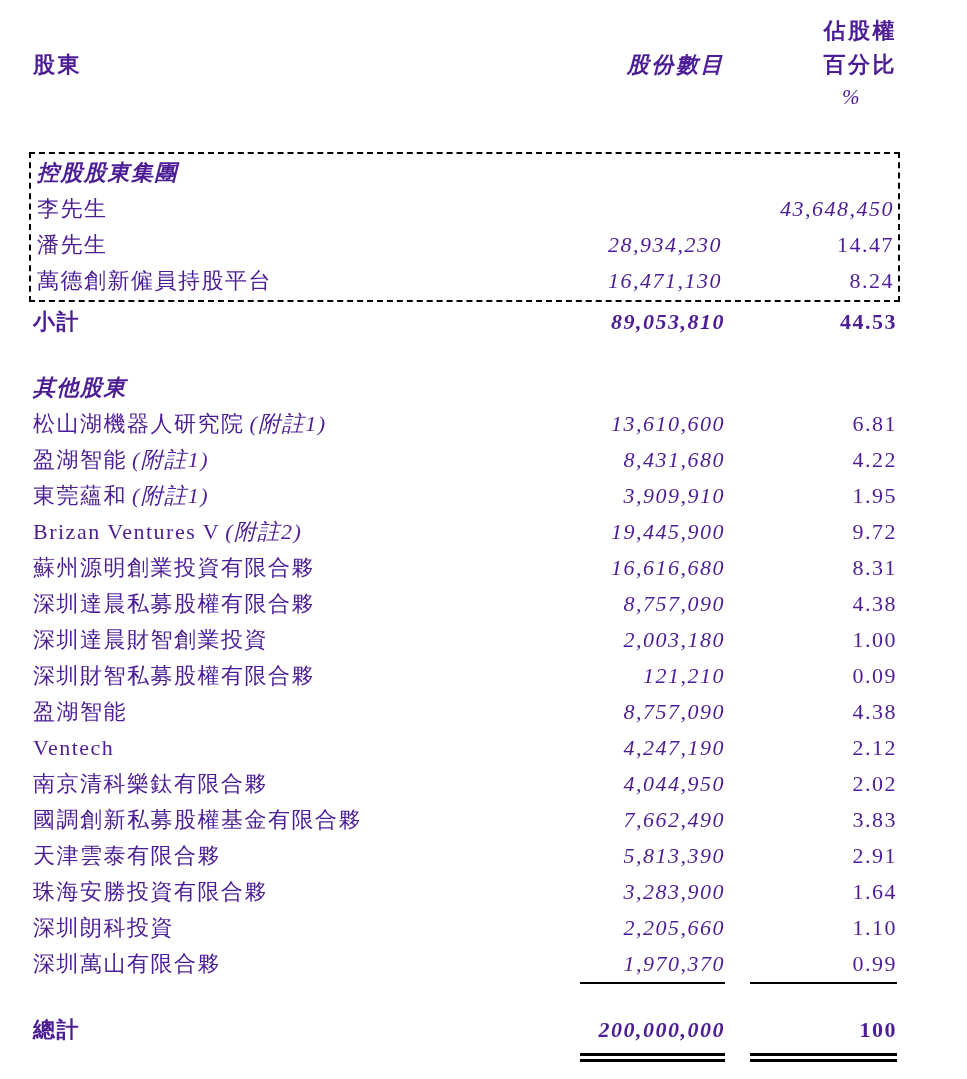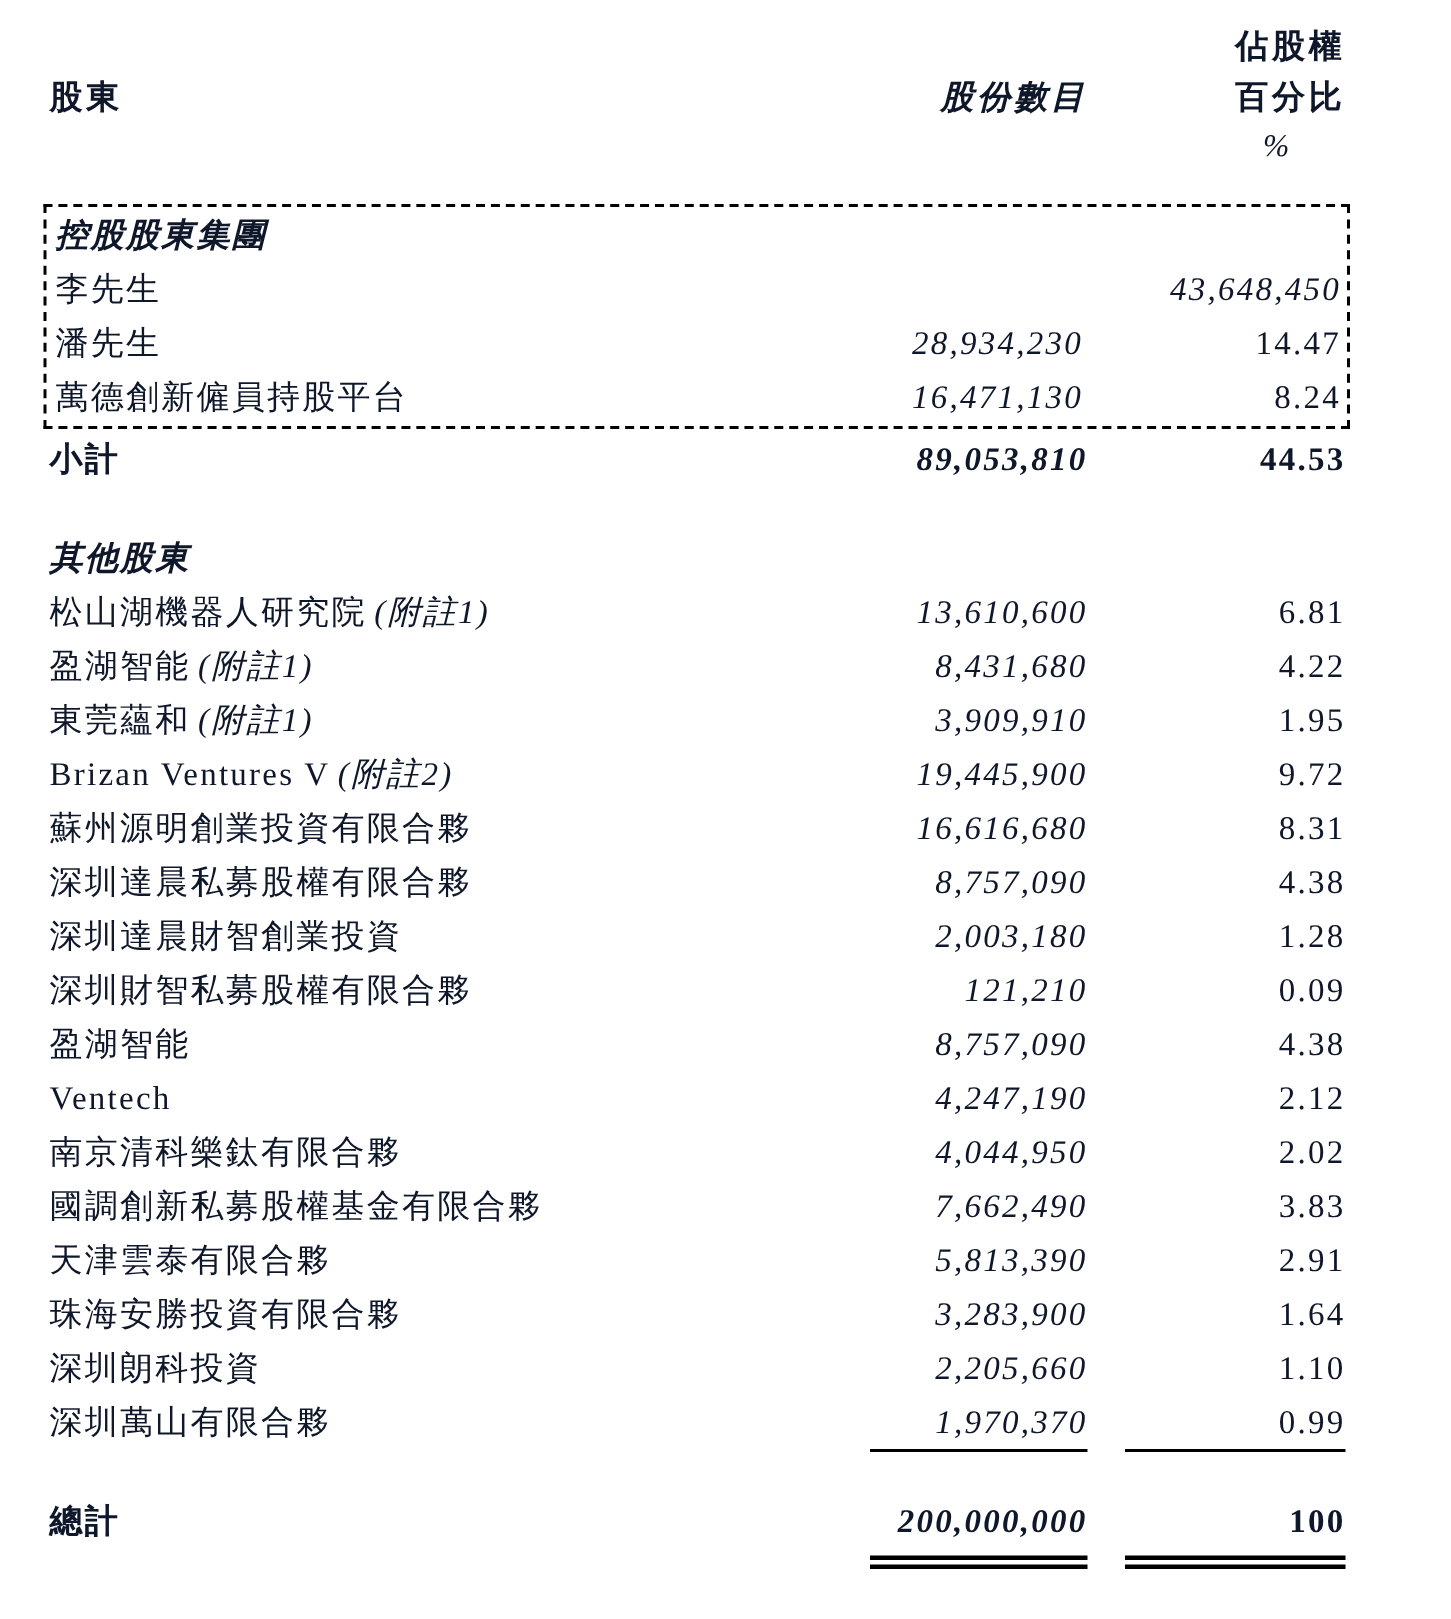--- a/index.html
+++ b/index.html
@@ -1,36 +1,36 @@
 <!DOCTYPE html>
 <html><head>
 <meta charset="utf-8">
 <style>
   html,body { margin:0; padding:0; background:#fff; }
   .page {
     position:relative; width:967px; height:1079px; background:#ffffff;
     box-sizing:border-box; padding-top:14px; overflow:hidden;
     font-family:"Liberation Serif","DejaVu Serif",serif;
-    font-size:22px; color:#0f172a; letter-spacing:1.5px;
+    font-size:22px; color:#4c1d95; letter-spacing:1.5px;
   }
   .content { margin:0 67px 0 29px; }
   .row, .hdr-row { display:flex; align-items:flex-start; line-height:36px; padding:0 3px 0 4px; }
   .hdr-row.r1, .hdr-row.r2 { line-height:34px; }
   .hdr-row.r3 { line-height:30px; }
   .cell { white-space:nowrap; }
   .name   { flex:1; text-align:left; }
   .shares { width:145px; text-align:right;font-style:italic; }
   .pct    { width:147px; margin-left:25px; text-align:right; }
   .hdr-bold { font-weight:bold; letter-spacing:2.5px; }
   .bold { font-weight:bold; }
   .bold-italic { font-weight:bold; font-style:italic; }
   .italic { font-style:italic; }
   .note { font-style:italic; margin-left:5px; }
   .pct-sym { padding-right:36px; font-size:21px; }
-  .dashed-box { border:2px dashed #000; margin-top:24px; padding:1px 1px 1px 2px; }
+  .dashed-box { border:2px dashed #000; margin-top:40px; padding:1px 1px 1px 2px; }
   .subtotal-row { margin-top:2px;justify-content:space-between; }
   .other-hdr { margin-top:30px;align-items:flex-end; }
   .u1 { border-bottom:2px solid #000; }
   .total-row { margin-top:28px; }
   .u2 { border-bottom:9px double #000; padding-bottom:5px; }
 </style>
 </head>
 <body>
 
 <div class="page">
@@ -108,21 +108,21 @@
       <div class="cell pct">8.31</div>
     </div>
     <div class="row">
       <div class="cell name">深圳達晨私募股權有限合夥</div>
       <div class="cell shares">8,757,090</div>
       <div class="cell pct">4.38</div>
     </div>
     <div class="row">
       <div class="cell name">深圳達晨財智創業投資</div>
       <div class="cell shares">2,003,180</div>
-      <div class="cell pct">1.28</div>
+      <div class="cell pct">1.00</div>
     </div>
     <div class="row">
       <div class="cell name">深圳財智私募股權有限合夥</div>
       <div class="cell shares">121,210</div>
       <div class="cell pct">0.09</div>
     </div>
     <div class="row">
       <div class="cell name">盈湖智能</div>
       <div class="cell shares">8,757,090</div>
       <div class="cell pct">4.38</div>

